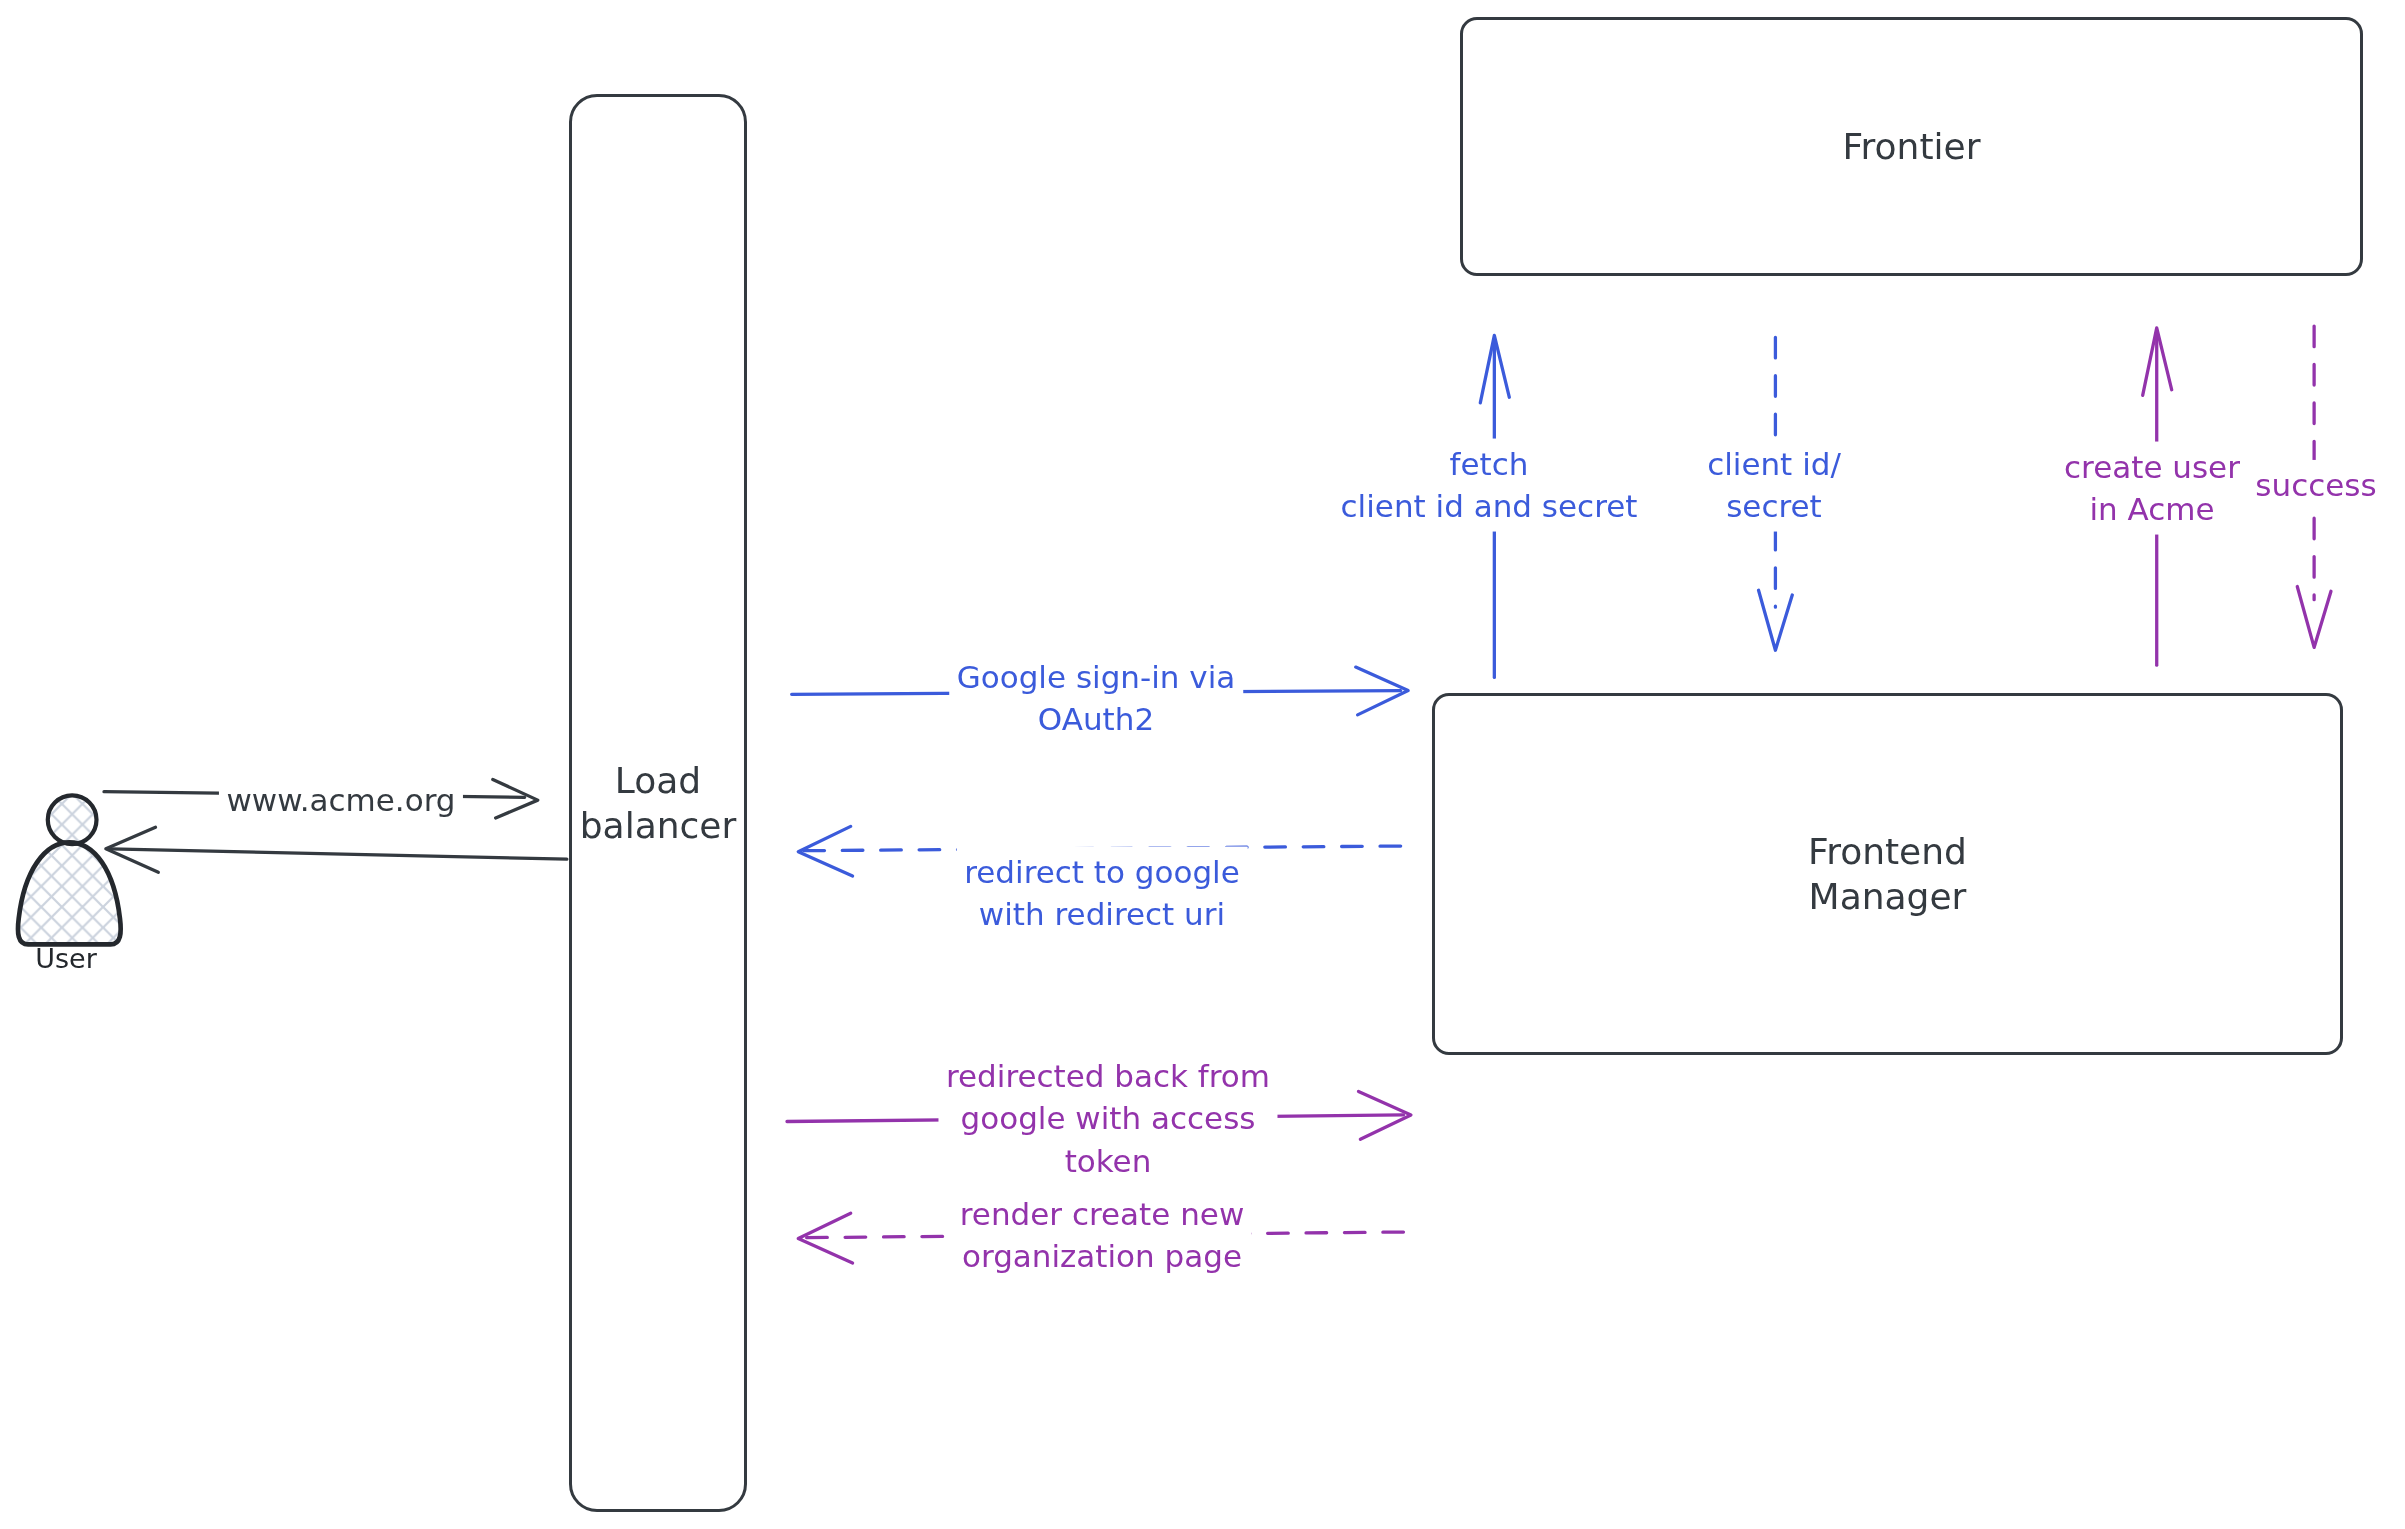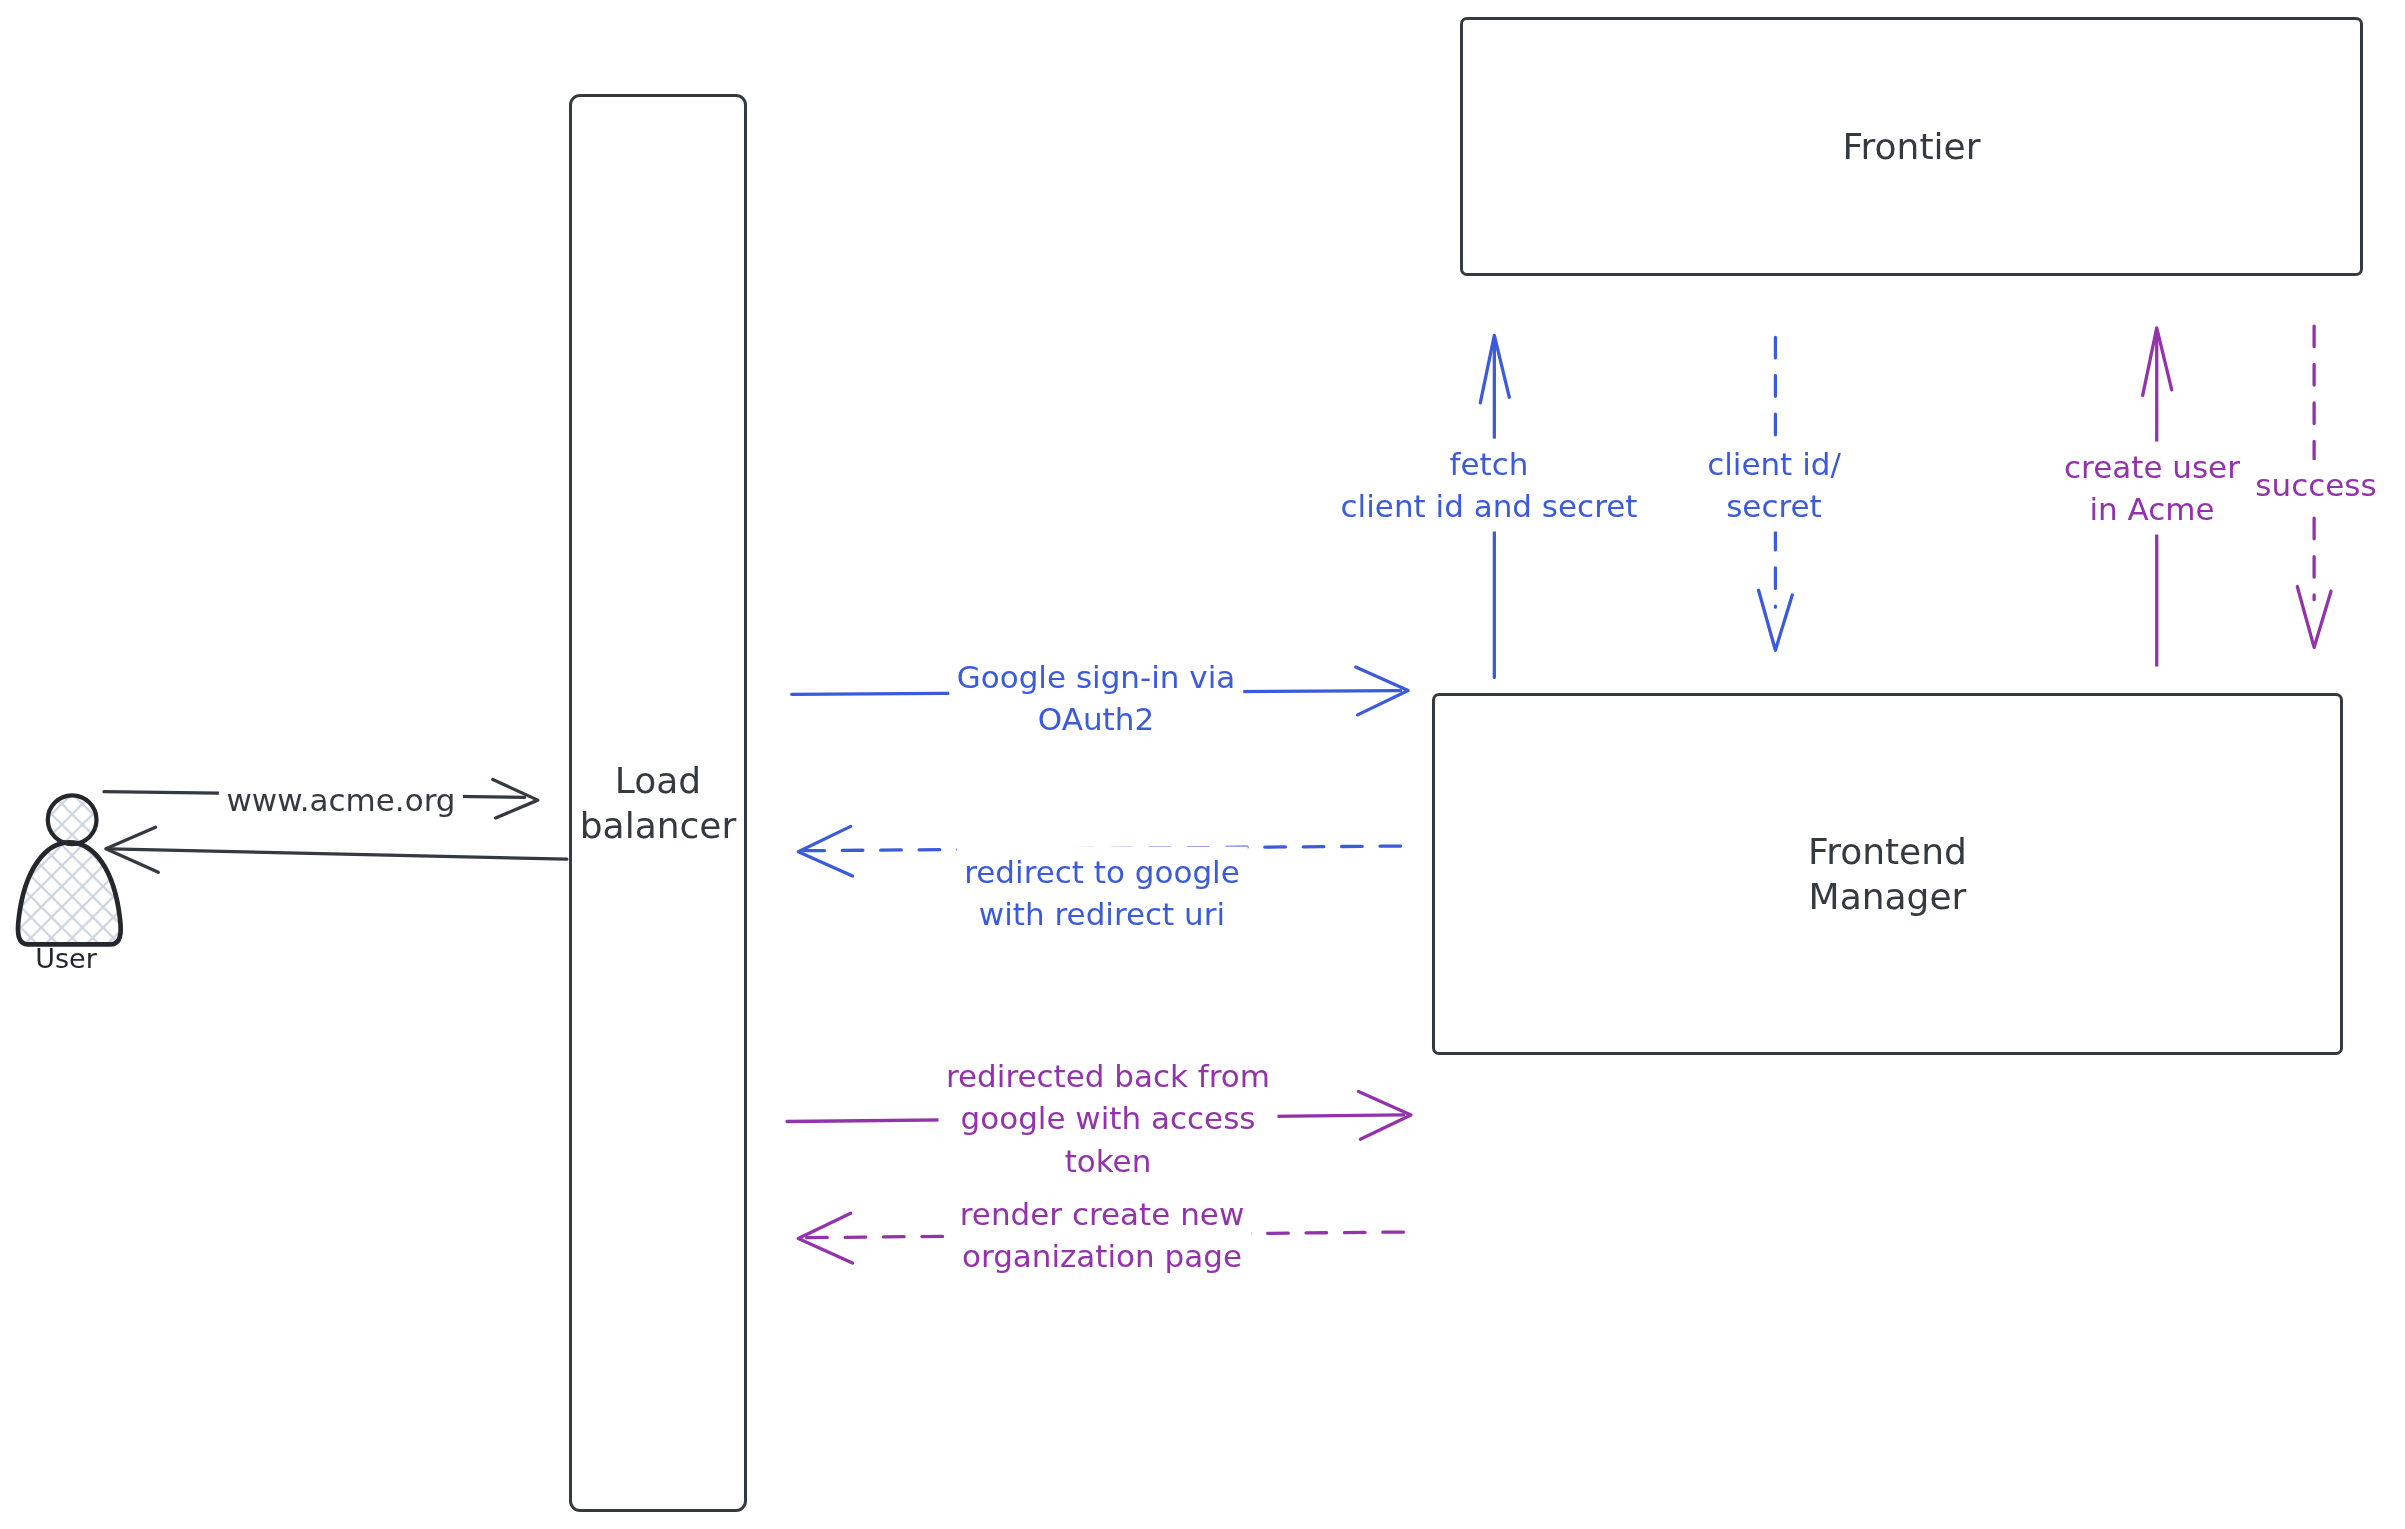--- a/index.html
+++ b/index.html
@@ -7,21 +7,21 @@
     position:relative;
     width:2405px;height:1530px;
     background:#ffffff;
     font-family:"DejaVu Sans", sans-serif;
     overflow:hidden;
   }
   svg.layer{position:absolute;left:0;top:0;}
   .node-box{
     position:absolute;
     border:3.3px solid #343a40;
-    border-radius:7px;
+    border-radius:17px;
     background:transparent;
     display:flex;align-items:center;justify-content:center;
     box-sizing:border-box;
   }
   .node-box .title{
     color:#343a40;
     font-size:36px;line-height:1.25;
     text-align:center;white-space:pre-line;
   }
   .edge-label{
@@ -104,21 +104,21 @@
       <path d="M 840 1197 L 1498 1190"></path>
       <path d="M 1450 1165 L 1506 1190 L 1452 1216"></path>
     </g>
 
     <g stroke="#9333ab" stroke-width="3.5" fill="none" stroke-linecap="round" stroke-linejoin="round">
       <path d="M 1498 1315 L 858 1321" stroke-dasharray="22 19"></path>
       <path d="M 908 1295 L 852 1322 L 910 1348"></path>
     </g>
   </svg>
 
-  <div class="node-box" style="left:569px;top:94px;width:178px;height:1418px;border-radius:11px;">
+  <div class="node-box" style="left:569px;top:94px;width:178px;height:1418px;border-radius:28px;">
     <div class="title">Load
 balancer</div>
   </div>
 
   <div class="node-box" style="left:1460px;top:17px;width:903px;height:259px;">
     <div class="title">Frontier</div>
   </div>
 
   <div class="node-box" style="left:1432px;top:693px;width:911px;height:362px;">
     <div class="title">Frontend

